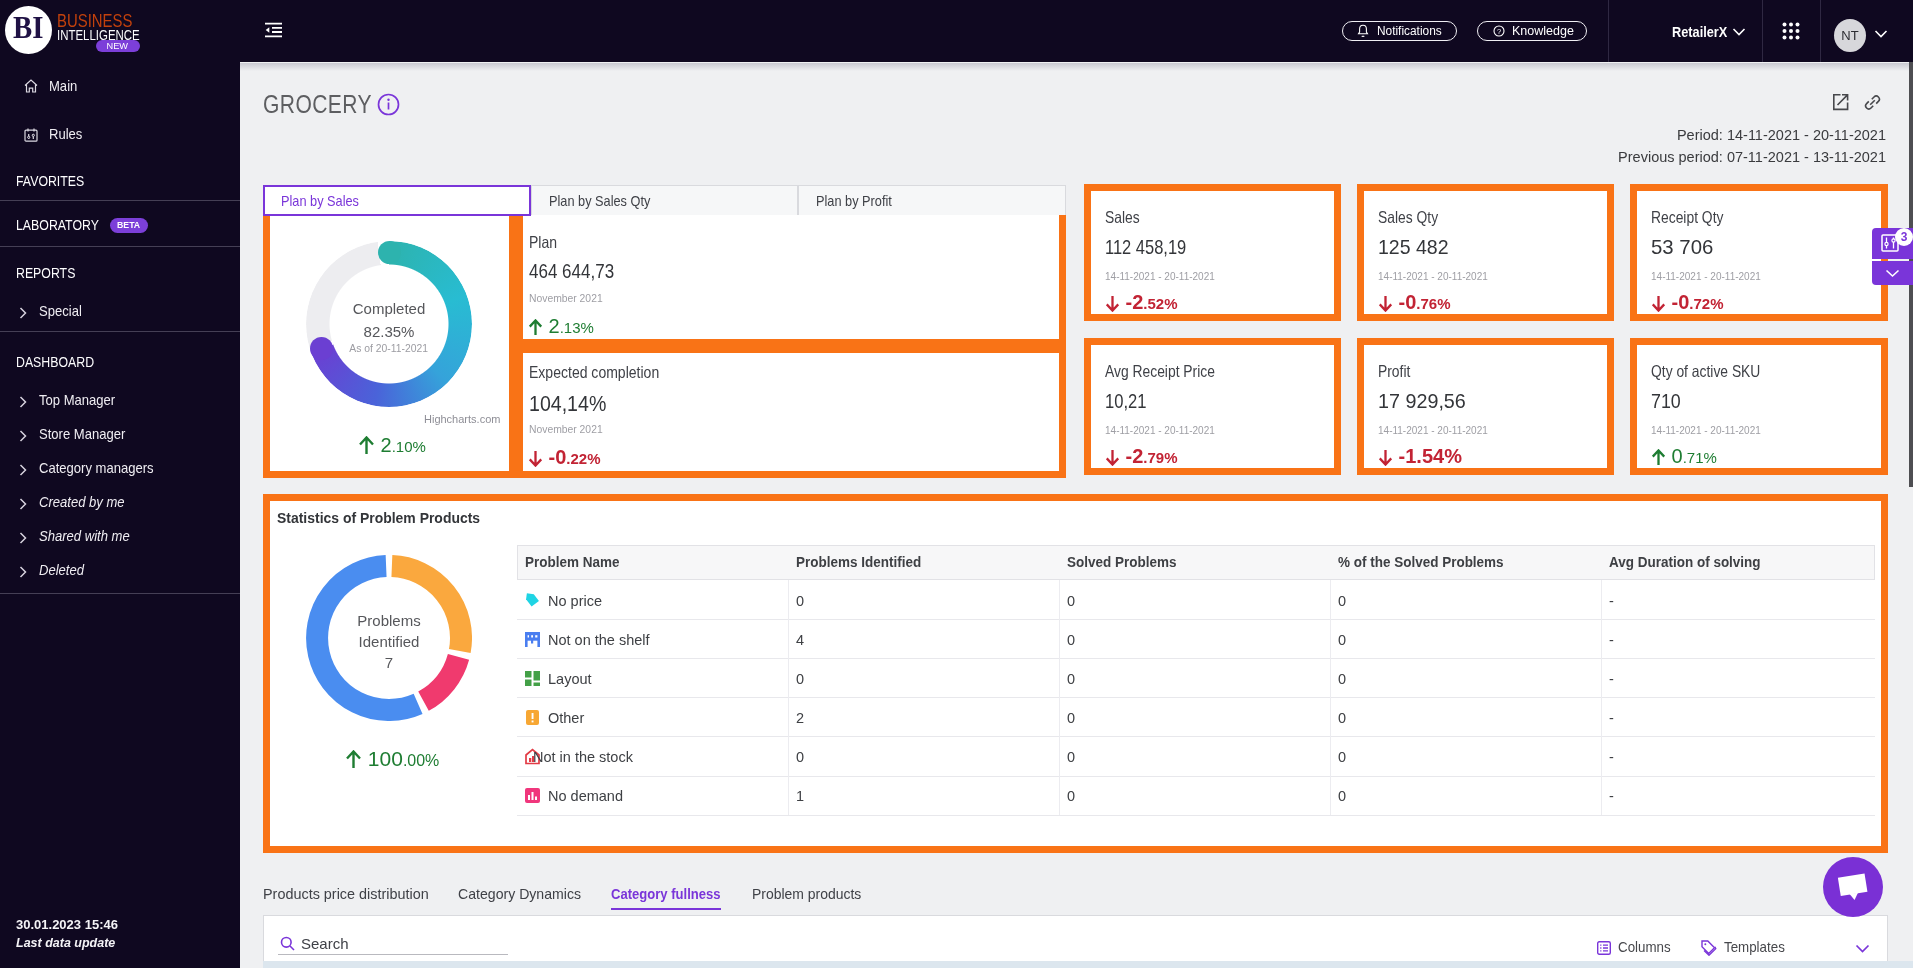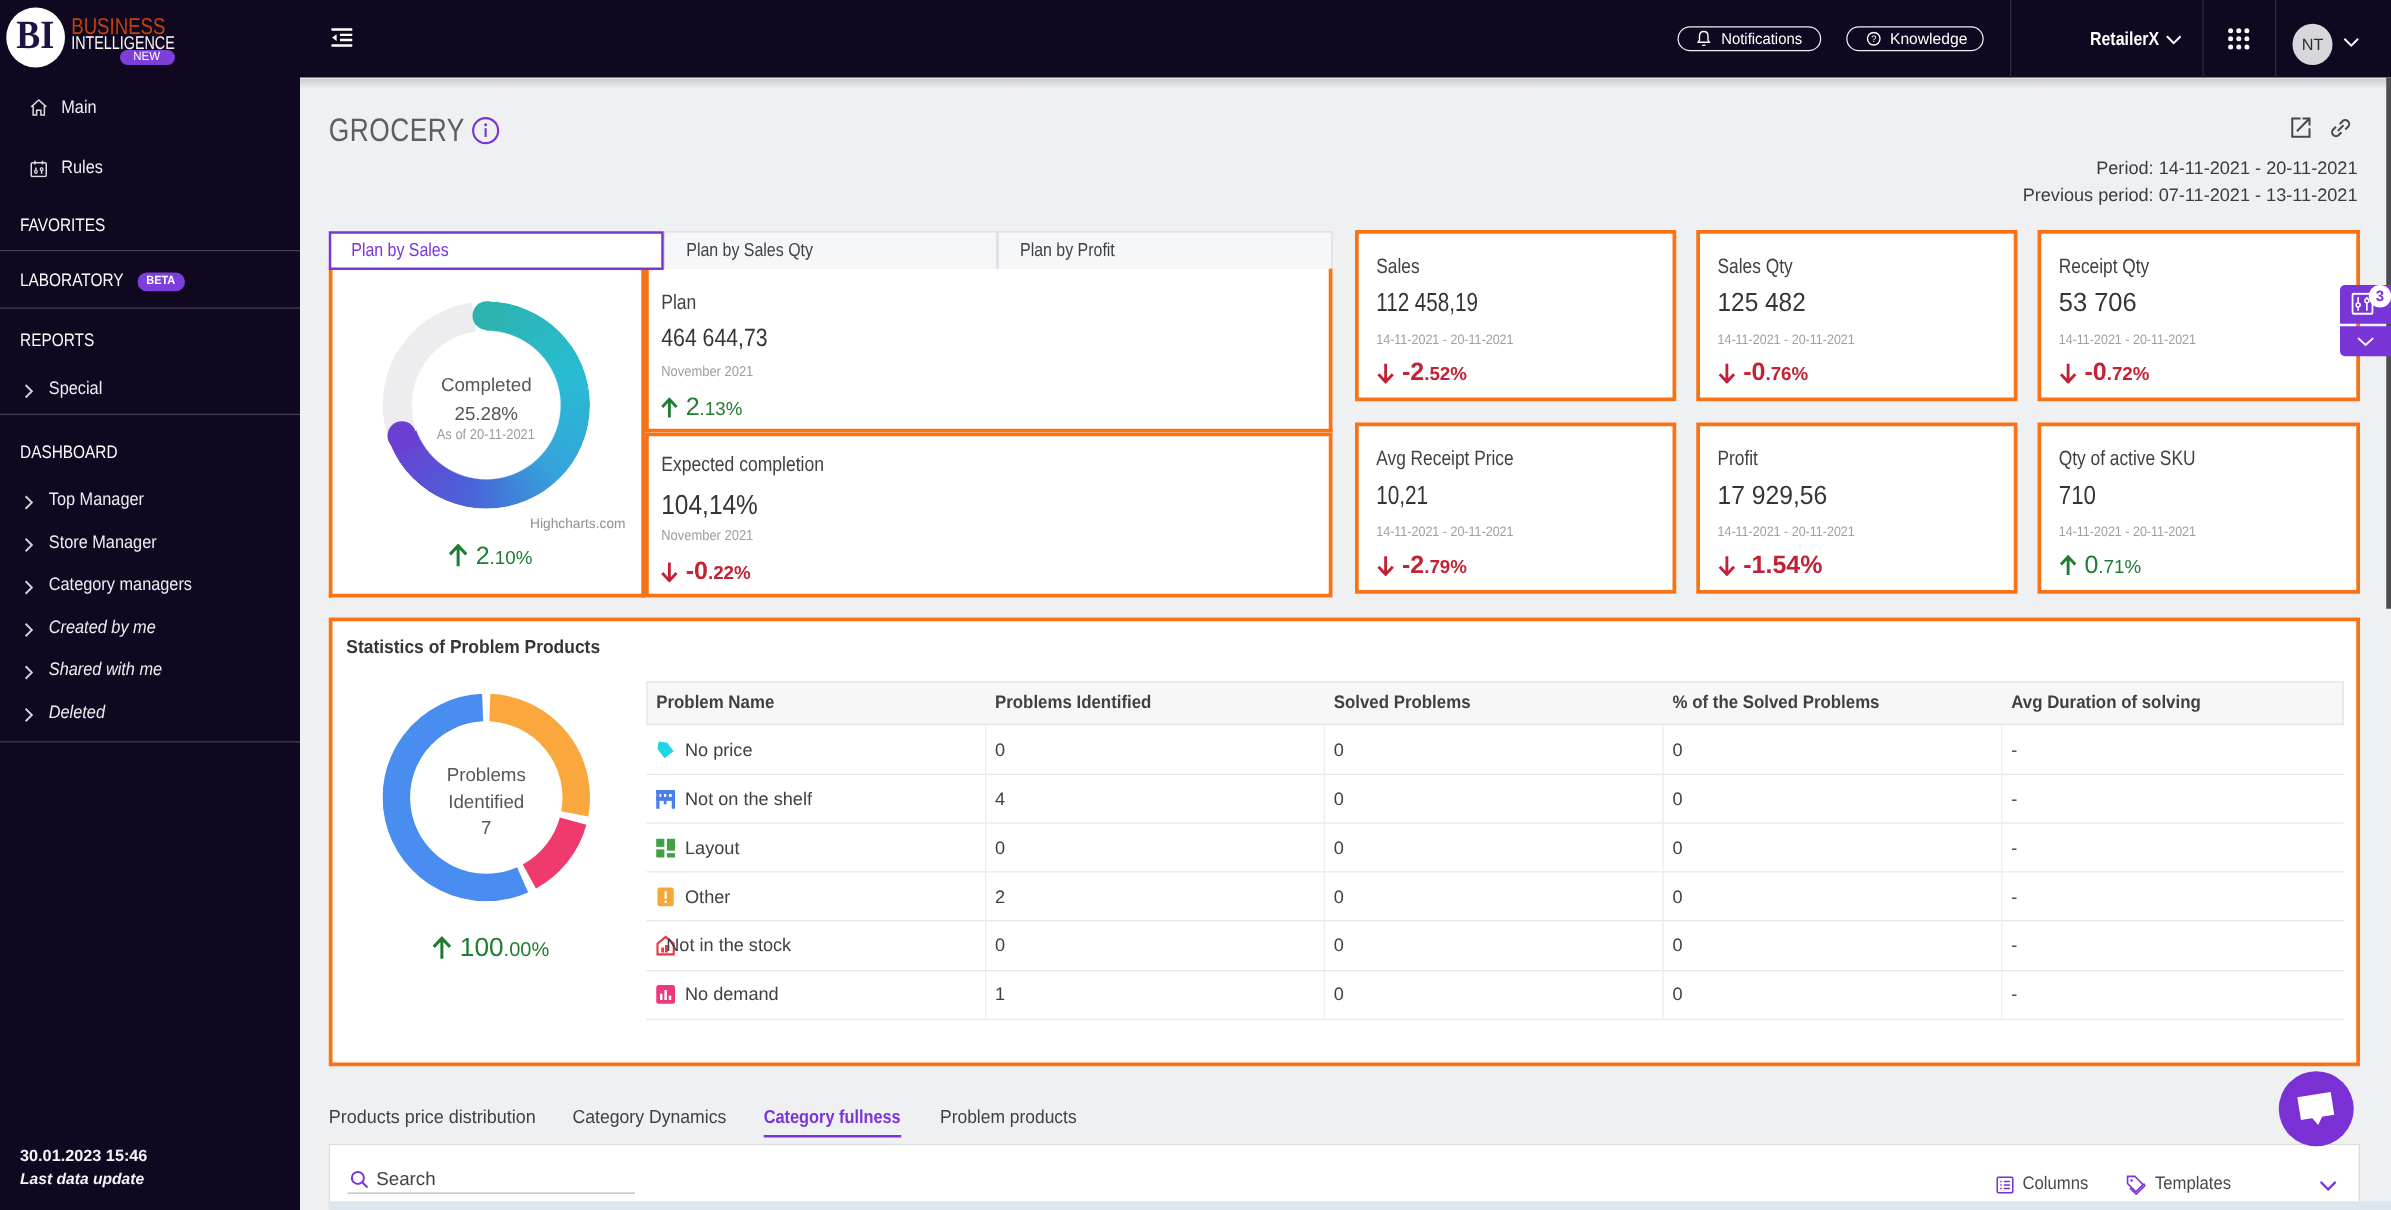--- a/index.html
+++ b/index.html
@@ -6,21 +6,21 @@
 html,body { width:1913px; height:968px; overflow:hidden; font-family:"Liberation Sans", sans-serif; }
 .sx { display:inline-block; transform-origin:0 50%; white-space:pre; }
 body { background:#eff0f2; position:relative; }
 .abs { position:absolute; }
 .sidebar { position:absolute; left:0; top:0; width:240px; height:968px; background:#0f0820; z-index:5; }
 .topbar { position:absolute; left:240px; top:0; width:1673px; height:62px; background:#0f0820; z-index:4; }
 .sdiv { position:absolute; left:0; width:240px; height:1px; background:#453f55; }
 .mitem { position:absolute; color:#efedf2; font-size:14.5px; line-height:1.2; }
 .mitem>span, .shead>span { display:inline-block; transform-origin:0 50%; white-space:pre; }
 .shead { position:absolute; color:#fdfdfe; font-size:14.5px; line-height:1.2; }
-.card { position:absolute; background:#fff; border:3px solid #f97316; }
+.card { position:absolute; background:#fff; border:7px solid #f97316; }
 .green { color:#1e7d32; }
 .red { color:#c22334;font-weight:bold; }
 .kpi-title { position:absolute; left:14px; top:17px; font-size:16.5px; color:#3f4147; }
 .kpi-title>span{display:inline-block;transform:scaleX(0.84);transform-origin:0 50%;white-space:pre;}
 .kpi-val { position:absolute; left:14px; top:44px; font-size:21px; color:#333539; }
 .kpi-date { position:absolute; left:14px; top:79px; font-size:11px; color:#9e9ea4; }
 .kpi-date>span{display:inline-block;transform:scaleX(0.91);transform-origin:0 50%;white-space:pre;}
 .kpi-pct { position:absolute; left:14px; top:100px; font-size:17.5px; }
 .arrow-svg { vertical-align:-3px; }
 </style>
@@ -173,21 +173,21 @@
 
 <div class="card" style="left:263px;top:215px;width:253px;height:263px;border-top:none;"></div>
 
 <div class="abs" style="left:306px;top:241px;width:166px;height:166px;border-radius:50%;
   background:conic-gradient(from 0deg, #2db3ae 0deg, #28bcd2 70deg, #35a3da 135deg, #4a63d9 190deg, #6b3fd2 250deg, #ffffff 250deg 253.5deg, #ededf0 253.5deg 352deg, #ffffff 352deg 360deg);
   -webkit-mask:radial-gradient(circle 83px at center, transparent 59px, #000 60px);
   mask:radial-gradient(circle 83px at center, transparent 59px, #000 60px);"></div>
 <div class="abs" style="left:377.5px;top:241px;width:23px;height:23px;border-radius:50%;background:#2db3ae;"></div>
 <div class="abs" style="left:310.3px;top:337px;width:23px;height:23px;border-radius:50%;background:#6b3fd2;"></div>
 <div class="abs" style="left:306px;top:300px;width:166px;text-align:center;font-size:15px;color:#56575b;">Completed</div>
-<div class="abs" style="left:306px;top:323px;width:166px;text-align:center;font-size:15px;color:#56575b;">25.28%</div>
+<div class="abs" style="left:306px;top:323px;width:166px;text-align:center;font-size:15px;color:#56575b;">82.35%</div>
 <div class="abs" style="left:306px;top:342px;width:166px;text-align:center;font-size:11.5px;color:#9c9ca2;"><span class="sx" style="transform:scaleX(0.9);transform-origin:50% 50%;">As of 20-11-2021</span></div>
 <div class="abs" style="left:424px;top:413px;font-size:11px;color:#8e8e96;">Highcharts.com</div>
 <div class="abs" style="left:358px;top:434px;font-size:19.5px;">
   <svg class="arrow-svg" width="17" height="19" viewBox="0 0 17 19">
       <path d="M8.5 18 L8.5 2 M2 8.5 L8.5 1.5 L15 8.5" fill="none" stroke="#1e7d32" stroke-width="2.4"></path>
     </svg><span class="green" style="font-size:20px;">&nbsp;2<span style="font-size:15px;">.10%</span></span>
 </div>
 
 <div class="card" style="left:516px;top:215px;width:550px;height:131px;border-top:none;"></div>
 <div class="card" style="left:516px;top:346px;width:550px;height:132px;"></div>

